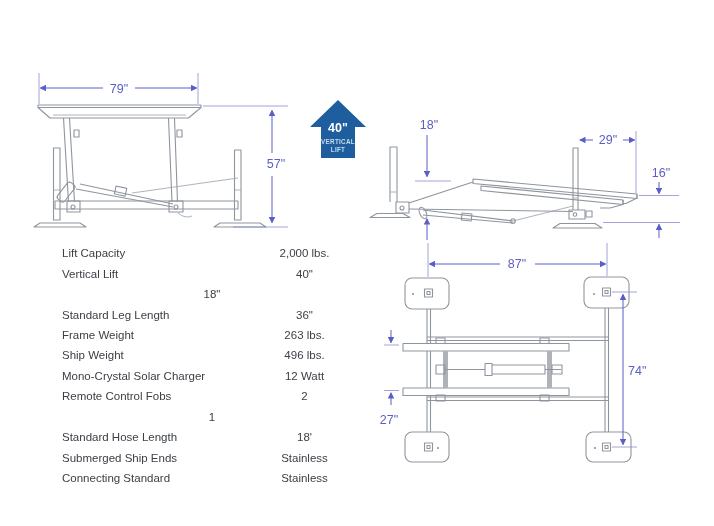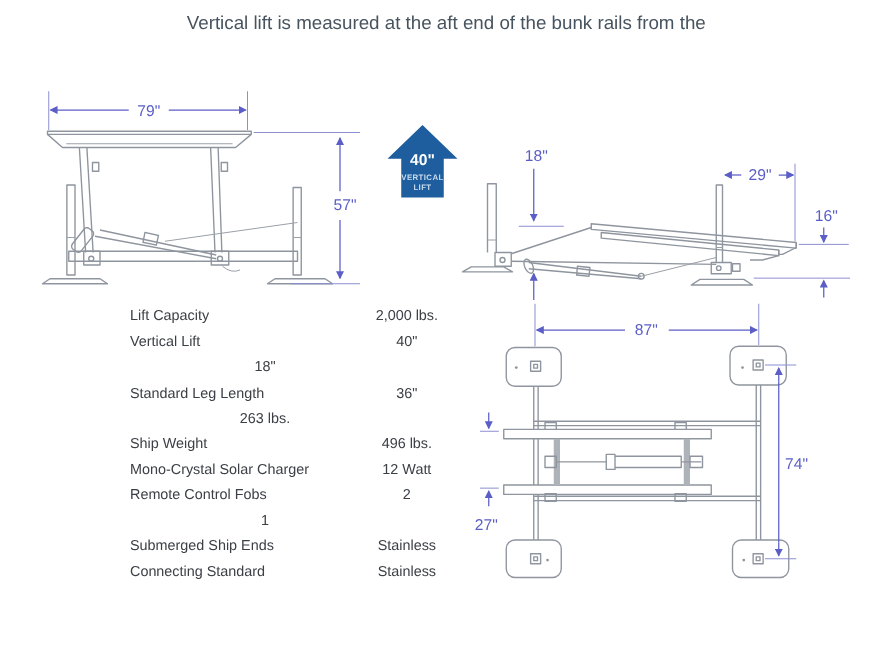--- a/index.html
+++ b/index.html
@@ -2,40 +2,39 @@
 <html><head>
 <meta charset="utf-8">
 <style>
   html,body{margin:0;padding:0;background:#fff;}
   .stage{position:relative;width:714px;height:526px;background:#ffffff;overflow:hidden;
          font-family:"Liberation Sans",sans-serif;}
   .title{position:absolute;left:0;right:0;top:9px;text-align:center;
          font-size:15px;line-height:19px;color:#47545f;}
   .specs{position:absolute;left:62px;top:243px;width:300px;}
   .spec-row{display:flex;height:20.45px;align-items:center;font-size:11.5px;color:#3c4046;}
-  .spec-label{width:185px;margin-left:42px;}
+  .spec-label{width:185px;}
   .spec-value{flex:1;text-align:center;}
   svg{position:absolute;overflow:visible;}
   .g{stroke:#8f959e;fill:none;stroke-width:1.1;stroke-linejoin:round;}
   .gf{stroke:#8f959e;fill:#ffffff;stroke-width:1.1;stroke-linejoin:round;}
   .gthin{stroke:#9aa0a8;fill:none;stroke-width:0.8;}
   .d{stroke:#5b5ec6;fill:none;stroke-width:1;}
   .dx{stroke:#8b8ed0;fill:none;stroke-width:0.8;}
   .dt{fill:#5b5ec6;font-size:12.5px;font-family:"Liberation Sans",sans-serif;}
   .arrow-val{fill:#ffffff;font-size:12.5px;font-weight:bold;font-family:"Liberation Sans",sans-serif;}
   .arrow-sub{fill:#c9dcee;font-size:6.3px;font-weight:bold;letter-spacing:.3px;
              font-family:"Liberation Sans",sans-serif;}
 </style>
 </head>
 <body>
 
 <div class="stage">
 
   <div class="title">
-    <div>Vertical lift is measured at the aft end of the bunk rails from the</div>
   </div>
 
   <svg style="left:20px;top:62px" width="290" height="172" viewBox="0 0 290 172">
     <defs>
       <marker id="arr" viewBox="0 0 10 10" refX="8.5" refY="5" markerWidth="6.5" markerHeight="6.5" orient="auto">
           <path d="M0,0 L10,5 L0,10 z" fill="#5b5ec6"></path>
         </marker>
     </defs>
 
     <g>
@@ -203,38 +202,43 @@
         <span class="spec-value">40"</span>
       </div>
     <div class="spec-row">
         <span class="spec-value">18"</span>
       </div>
     <div class="spec-row">
         <span class="spec-label">Standard Leg Length</span>
         <span class="spec-value">36"</span>
       </div>
     <div class="spec-row">
+        <span class="spec-label">Frame Weight</span>
         <span class="spec-value">263 lbs.</span>
       </div>
     <div class="spec-row">
         <span class="spec-label">Ship Weight</span>
         <span class="spec-value">496 lbs.</span>
       </div>
     <div class="spec-row">
         <span class="spec-label">Mono-Crystal Solar Charger</span>
         <span class="spec-value">12 Watt</span>
       </div>
     <div class="spec-row">
         <span class="spec-label">Remote Control Fobs</span>
         <span class="spec-value">2</span>
       </div>
     <div class="spec-row">
         <span class="spec-value">1</span>
       </div>
     <div class="spec-row">
+        <span class="spec-label">Standard Hose Length</span>
+        <span class="spec-value">18'</span>
+      </div>
+    <div class="spec-row">
         <span class="spec-label">Submerged Ship Ends</span>
         <span class="spec-value">Stainless</span>
       </div>
     <div class="spec-row">
         <span class="spec-label">Connecting Standard</span>
         <span class="spec-value">Stainless</span>
       </div>
   </div>
 
 </div>

